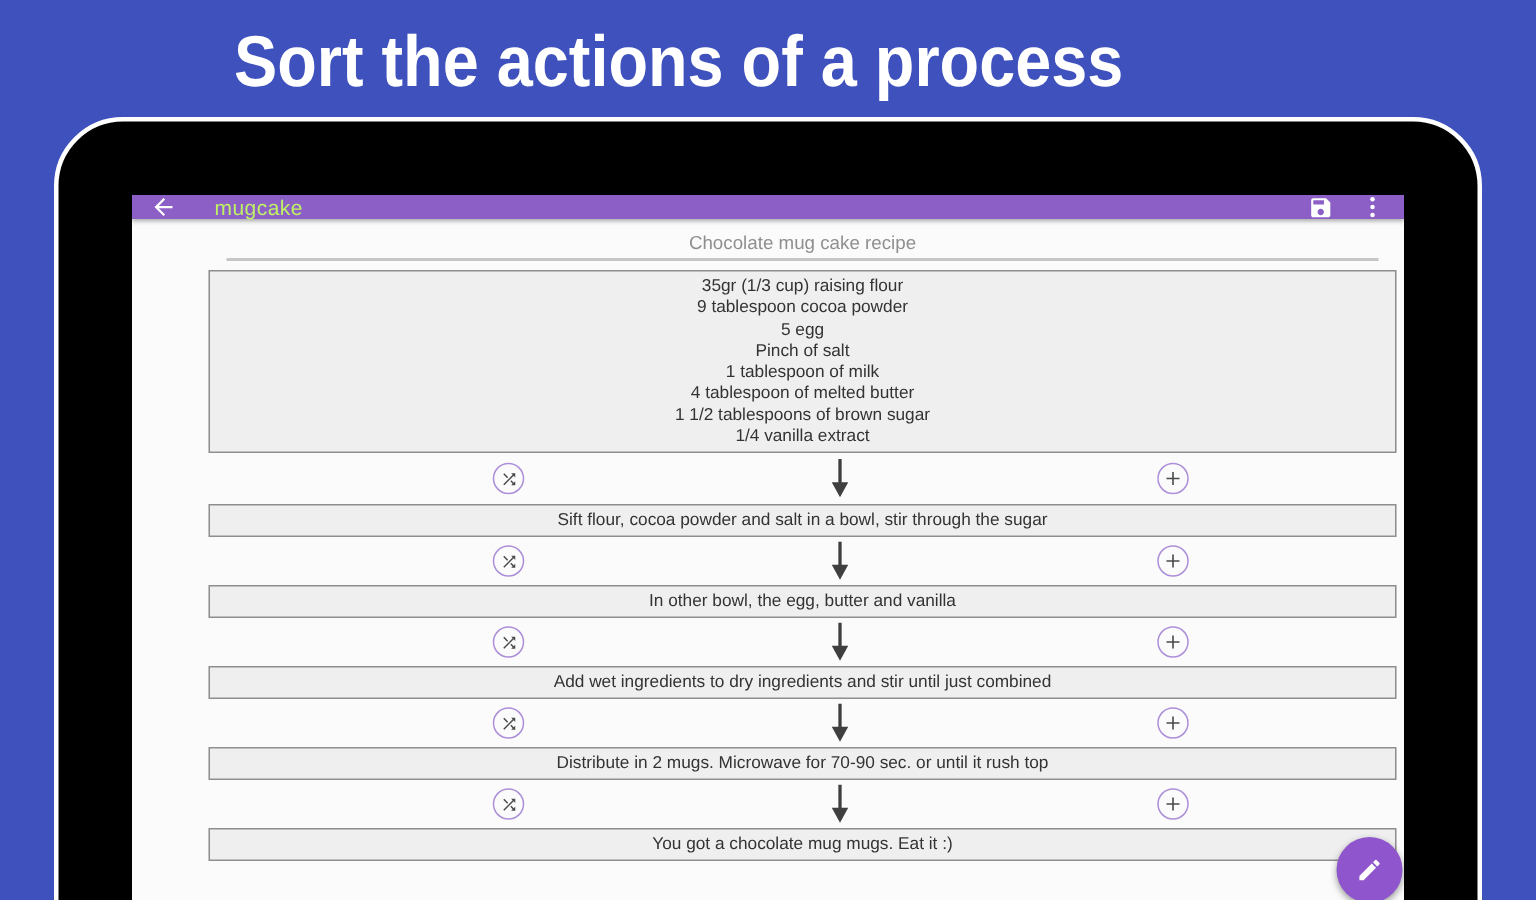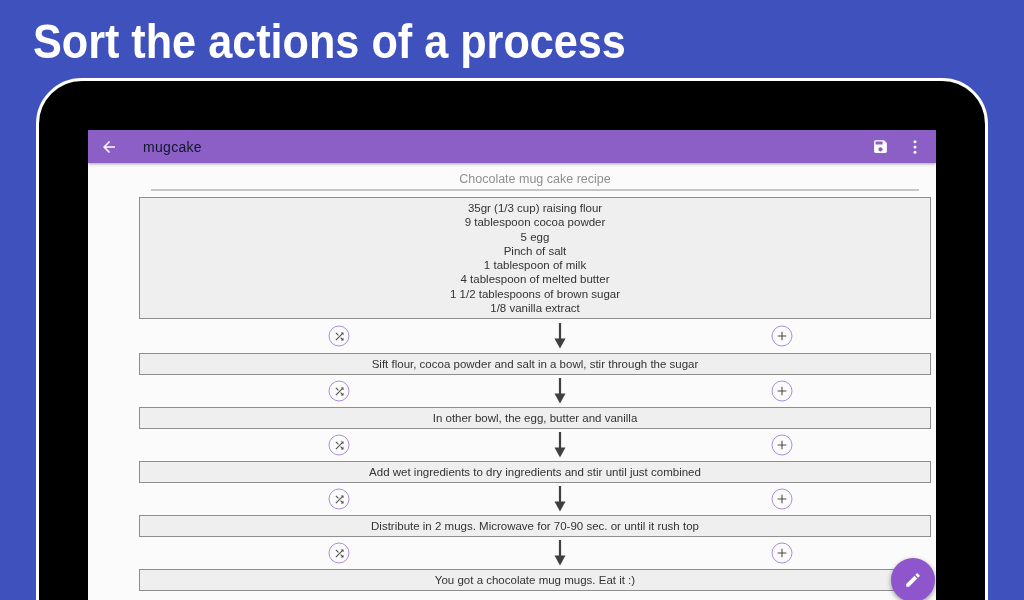--- a/index.html
+++ b/index.html
@@ -3,39 +3,39 @@
 <meta charset="utf-8">
 <style>
   html,body{margin:0;padding:0;}
   body{
     width:1024px;height:600px;overflow:hidden;position:relative;
     background:#3F51BC;
     font-family:"Liberation Sans", sans-serif;
   }
   
   .banner{position:absolute;left:0;top:0;width:904px;height:82px;
-    display:flex;align-items:center;}
+    display:flex;align-items:center;justify-content:center;}
   .banner-title{
     color:#ffffff;font-size:48px;font-weight:600;letter-spacing:0px;
     transform:scaleX(.90);white-space:nowrap;
   }
   
   .tablet{
     position:absolute;left:36px;top:78px;width:952px;height:560px;
     background:#000;border:3px solid #fff;border-radius:46px 46px 0 0;
     box-sizing:border-box;
   }
   .screen{
     position:absolute;left:49px;top:49px;width:848px;height:470px;
     background:#FBFBFB;overflow:hidden;
   }
   
   .appbar{
-    height:33px;background:#8C5FC6;display:flex;align-items:center;
-    padding:0 12px;color:#0f172a;box-shadow:0 1px 3px rgba(0,0,0,.35);
+    height:16px;background:#8C5FC6;display:flex;align-items:center;
+    padding:0 12px;color:#bef264;box-shadow:0 1px 3px rgba(0,0,0,.35);
     position:relative;z-index:2;
   }
   .appbar .title{font-size:14px;margin-left:25px;letter-spacing:.3px;}
   .appbar-right{margin-left:auto;display:flex;align-items:center;gap:17px;}
   .iconbtn{display:flex;align-items:center;justify-content:center;cursor:pointer;background:none;border:none;padding:0;}
   
   .content{position:relative;padding-top:9px;margin-left:46px;}
   .recipe-title{text-align:center;color:#8F8F8F;font-size:12.5px;}
   .title-underline{height:2px;background:#C6C6C6;margin:3px 17px 0;}
   .stepbox{
@@ -101,21 +101,21 @@
       <div class="recipe-title">Chocolate mug cake recipe</div>
       <div class="title-underline"></div>
       <div class="stepbox ingredients-box" id="ingredients">
           <div>35gr (1/3 cup) raising flour</div>
           <div>9 tablespoon cocoa powder</div>
           <div>5 egg</div>
           <div>Pinch of salt</div>
           <div>1 tablespoon of milk</div>
           <div>4 tablespoon of melted butter</div>
           <div>1 1/2 tablespoons of brown sugar</div>
-          <div>1/8 vanilla extract</div>
+          <div>1/4 vanilla extract</div>
         </div>
       <div id="flow">
           <div class="conn first">
             <button class="circle-btn pos-shuffle">
               <svg width="12" height="12" viewBox="0 0 24 24" fill="#4A4A4A">
                 <path d="M10.59 9.17 5.41 4 4 5.41l5.17 5.17 1.42-1.41zM14.5 4l2.04 2.04L4 18.59 5.41 20 17.96 7.46 20 9.5V4h-5.5zm.33 9.41-1.41 1.41 3.13 3.13L14.5 20H20v-5.5l-2.04 2.04-3.13-3.13z"></path>
               </svg>
             </button>
             <span class="arrow-wrap">
               <svg width="14" height="26" viewBox="0 0 14 26">

